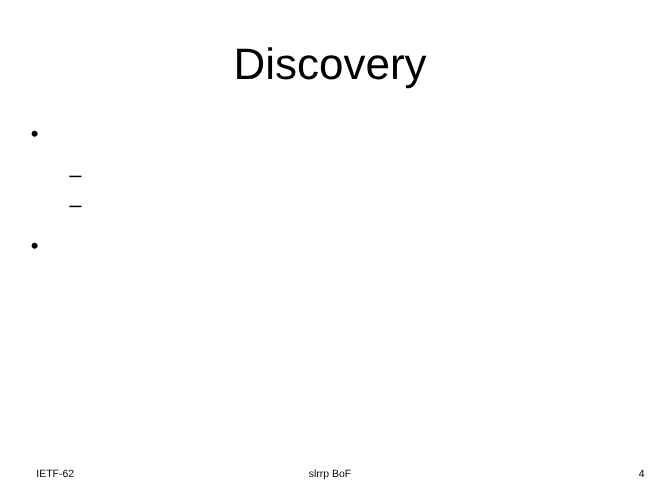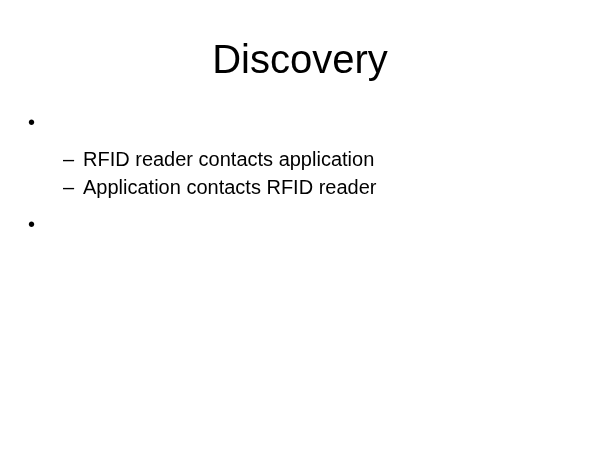--- a/index.html
+++ b/index.html
@@ -123,29 +123,32 @@
 
   <div class="body-area">
 
     <div class="bullet-l1">
       <span class="marker">•</span>
     </div>
 
     <div class="sub-group">
       <div class="bullet-l2">
         <span class="marker">–</span>
-        <span class="text">RFID reader contacts application</span>
       </div>
 
       <div class="bullet-l2">
         <span class="marker">–</span>
-        <span class="text">Application contacts RFID reader</span>
       </div>
     </div>
 
     <div class="bullet-l1">
       <span class="marker">•</span>
     </div>
 
   </div>
 
+  <div class="footer">
+    <div class="footer-left">IETF-62</div>
+    <div class="footer-center">slrrp BoF</div>
+    <div class="footer-right">4</div>
+  </div>
 
 </div>
 
 </body></html>

